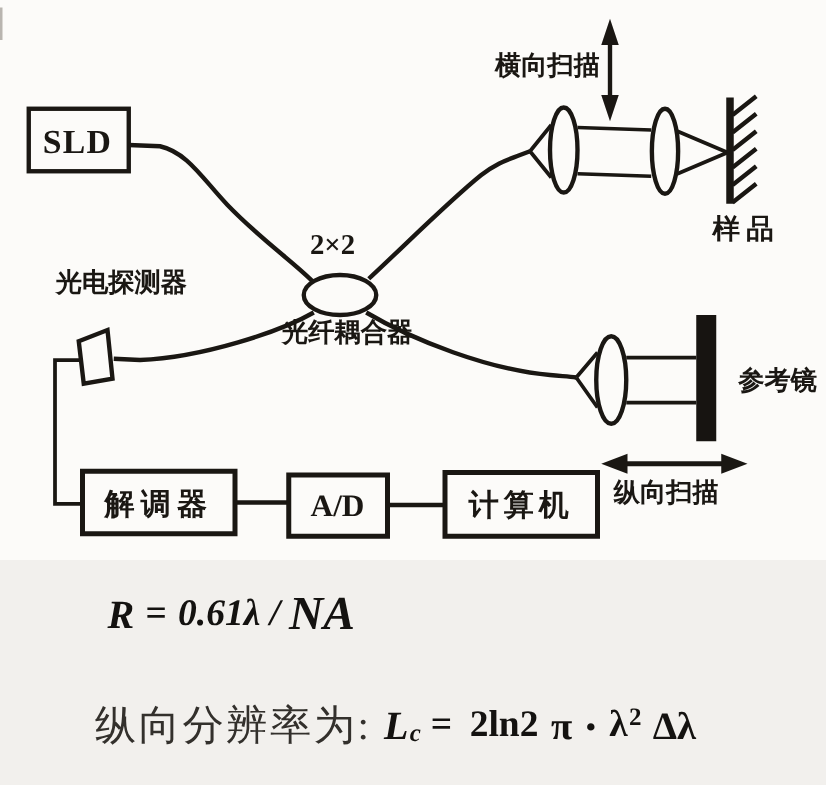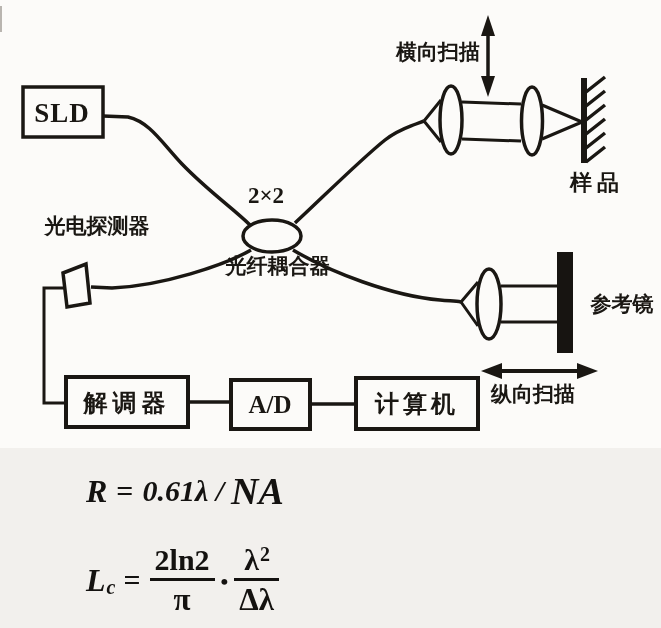--- a/index.html
+++ b/index.html
@@ -22,21 +22,21 @@
     font-family:"Liberation Serif",serif;
     font-size:33px;color:#33302c;letter-spacing:2px;white-space:nowrap;
   }
   .math{display:flex;align-items:center;font-family:"Liberation Serif",serif;
         font-weight:bold;color:#141210;white-space:nowrap;}
   .math .sym{font-size:32px;font-style:italic;}
   .math .sub{font-size:20px;font-style:italic;position:relative;top:7px;left:1px;}
   .math .eq{font-size:30px;padding:0 9px;}
   .math .up{font-size:30px;font-style:italic;}
   .math .it{font-size:38px;font-style:italic;margin-left:7px;}
-  .frac{display:inline-flex;flex-direction:column;align-items:center;line-height:1.0;}
+  .frac{display:inline-flex;flex-direction:row;align-items:center;line-height:1.0;}
   .frac .num,.frac .den{font-size:30px;padding:0 5px;}
   .frac .den{font-size:31px;}
   .frac .bar{align-self:stretch;height:3px;background:#141210;margin:3px 0;}
   .dot{font-size:22px;padding:0 6px;position:relative;top:2px;}
   .sup{font-size:20px;position:relative;top:-9px;left:1px;}
 </style>
 </head>
 <body>
 
 <div class="stage">
@@ -109,20 +109,21 @@
   <div class="formula-row" style="left:74px;top:468px;height:46px;">
     <span class="math" style="margin-left:12px;">
       <span class="sym">R</span>
       <span class="eq">=</span>
       <span class="up">0.61λ /</span>
       <span class="it">NA</span>
     </span>
   </div>
 
   <div class="formula-row" style="left:76px;top:540px;height:80px;">
+    <span class="caption">纵向分辨率为:</span>
     <span class="math" style="margin-left:10px;">
       <span class="sym">L</span>
       <span class="sub">c</span>
       <span class="eq">=</span>
       <span class="frac">
         <span class="num">2ln2</span>
         <span class="bar"></span>
         <span class="den">π</span>
       </span>
       <span class="dot">•</span>

